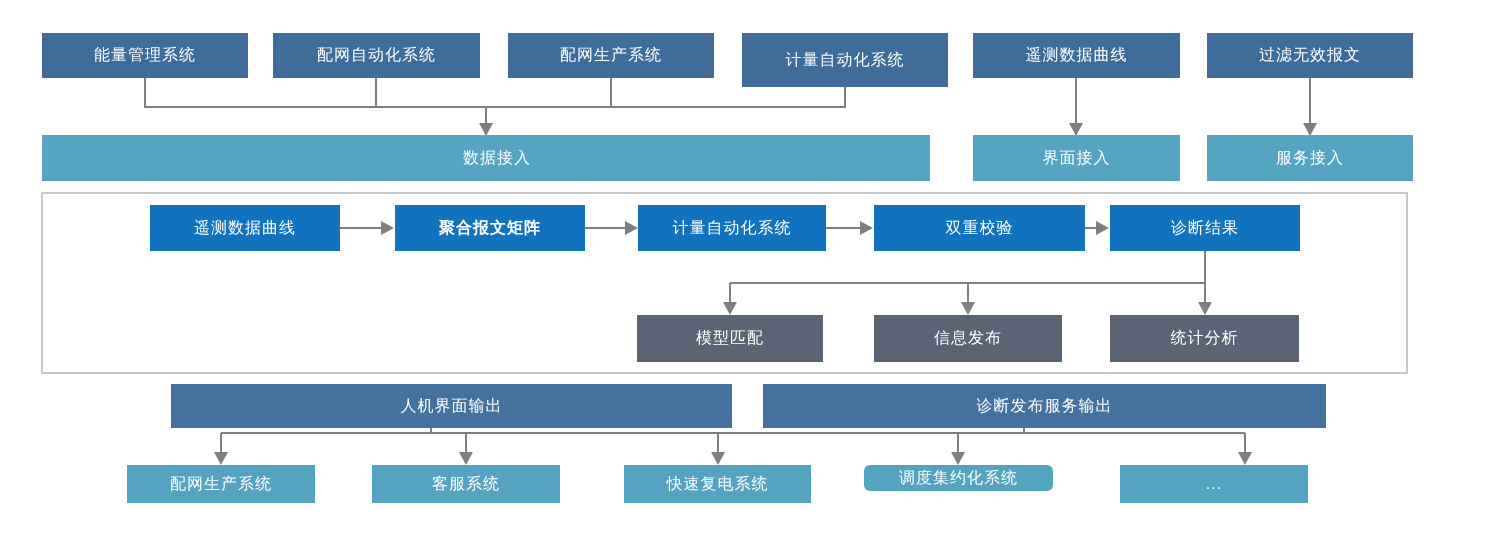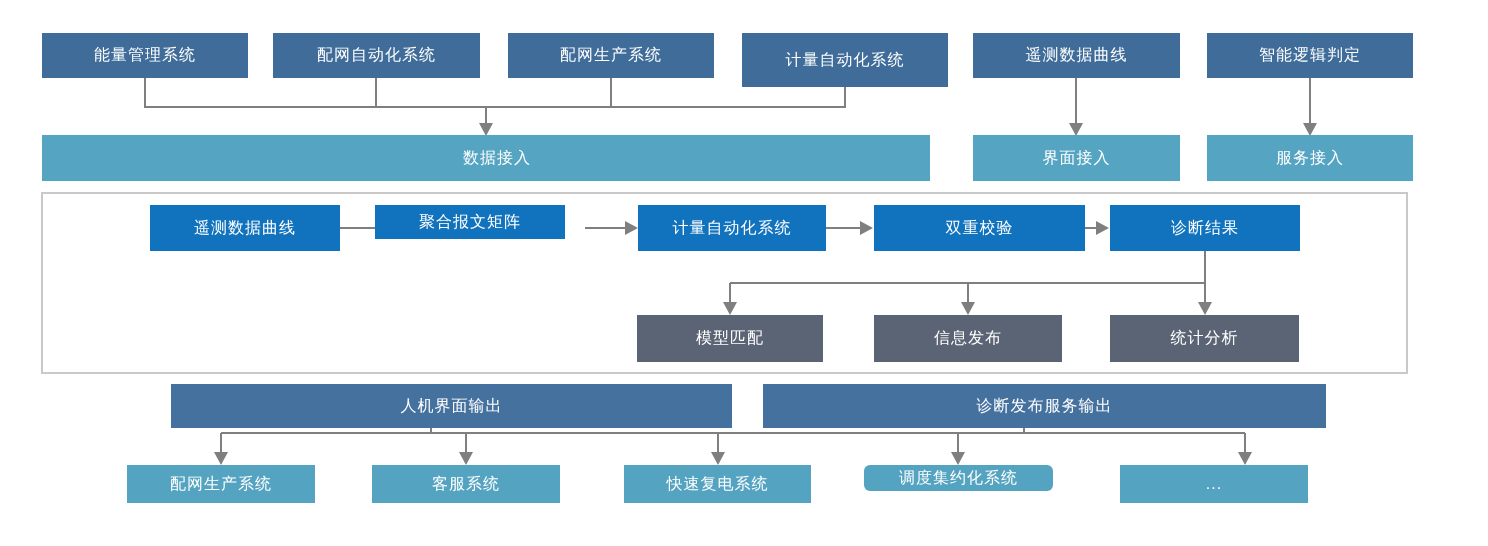--- a/index.html
+++ b/index.html
@@ -94,28 +94,28 @@
       <polygon points="951,452 965,452 958,465"></polygon>
     <path d="M1245 433 V453"></path>
       <polygon points="1238,452 1252,452 1245,465"></polygon>
   </svg>
 
   <div class="box source-box" style="left:42px;  top:33px; width:206px; height:45px;">能量管理系统</div>
   <div class="box source-box" style="left:273px; top:33px; width:207px; height:45px;">配网自动化系统</div>
   <div class="box source-box" style="left:508px; top:33px; width:206px; height:45px;">配网生产系统</div>
   <div class="box source-box" style="left:742px; top:33px; width:206px; height:54px;">计量自动化系统</div>
   <div class="box source-box" style="left:973px; top:33px; width:207px; height:45px;">遥测数据曲线</div>
-  <div class="box source-box" style="left:1207px;top:33px; width:206px; height:45px;">智能逻辑判定</div>
+  <div class="box source-box" style="left:1207px;top:33px; width:206px; height:45px;">过滤无效报文</div>
 
   <div class="box access-bar" style="left:42px;  top:135px; width:888px; height:46px;padding-left:22px;">数据接入</div>
   <div class="box access-bar" style="left:973px; top:135px; width:207px; height:46px;">界面接入</div>
   <div class="box access-bar" style="left:1207px;top:135px; width:206px; height:46px;">服务接入</div>
 
   <div class="box process-box" style="left:150px; top:205px; width:190px; height:46px;">遥测数据曲线</div>
-  <div class="box process-box" style="left:375px; top:205px; width:190px; height:34px;">聚合报文矩阵</div>
+  <div class="box process-box" style="left:395px; top:205px; width:190px; height:46px;font-weight:bold;">聚合报文矩阵</div>
   <div class="box process-box" style="left:638px; top:205px; width:188px; height:46px;">计量自动化系统</div>
   <div class="box process-box" style="left:874px; top:205px; width:211px; height:46px;">双重校验</div>
   <div class="box process-box" style="left:1110px;top:205px; width:190px; height:46px;">诊断结果</div>
 
   <div class="box diag-box" style="left:637px; top:315px; width:186px; height:47px;">模型匹配</div>
   <div class="box diag-box" style="left:874px; top:315px; width:188px; height:47px;">信息发布</div>
   <div class="box diag-box" style="left:1110px;top:315px; width:189px; height:47px;">统计分析</div>
 
   <div class="box output-bar" style="left:151px; top:384px; width:561px; height:44px;">人机界面输出</div>
   <div class="box output-bar" style="left:743px; top:384px; width:563px; height:44px;">诊断发布服务输出</div>

